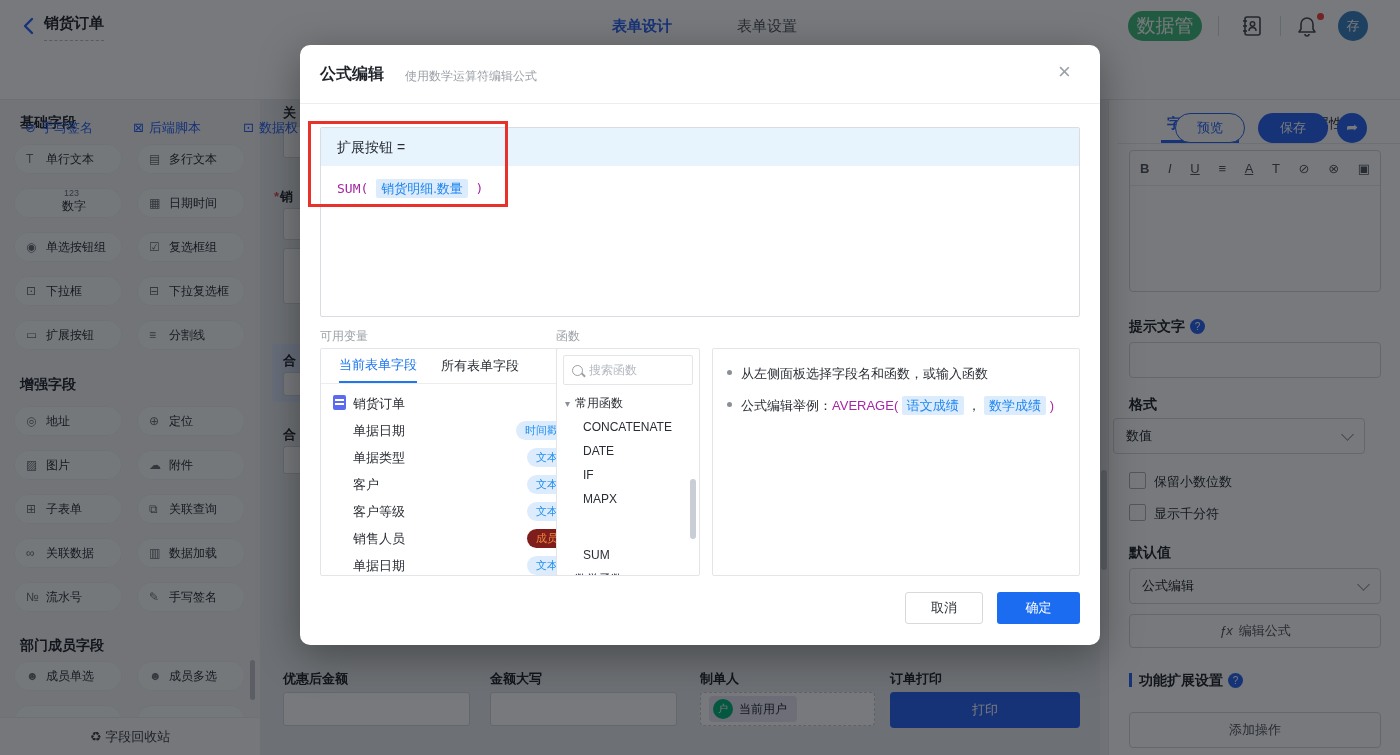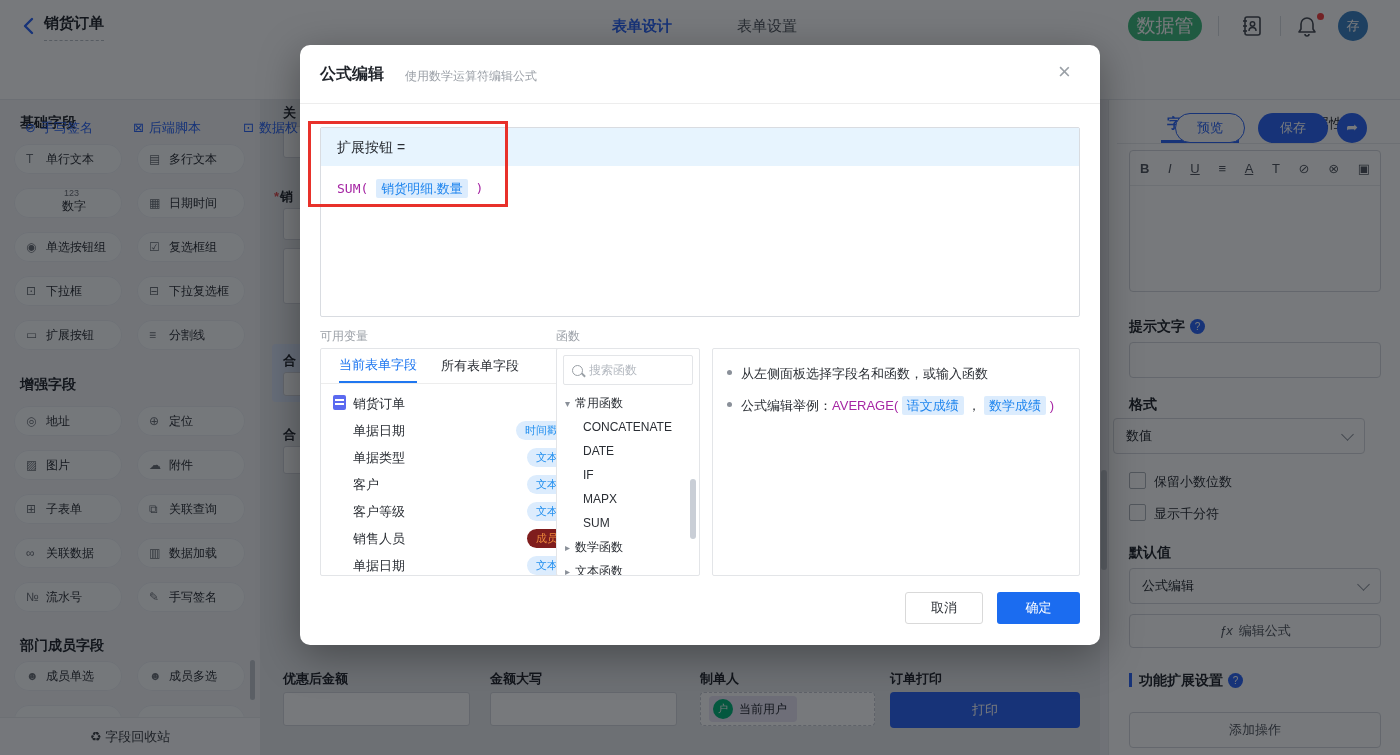--- a/index.html
+++ b/index.html
@@ -347,21 +347,21 @@
     <div class="abs panel" style="left:256px;top:303px;width:144px;height:228px;">
       <div class="search-box" style="margin:6px;">
           <span class="mag"></span>
           <span>搜索函数</span>
         </div>
       <div class="fn-item" style="padding-left:8px;"><span class="caret">▾</span><span>常用函数</span></div>
       <div class="fn-item" style="padding-left:26px;">CONCATENATE</div>
       <div class="fn-item" style="padding-left:26px;">DATE</div>
       <div class="fn-item" style="padding-left:26px;">IF</div>
       <div class="fn-item" style="padding-left:26px;">MAPX</div>
-      <div class="fn-item" style="padding-left:26px;">SUM</div>
+      <div class="fn-item" style="padding-left:26px;margin-top:32px;">SUM</div>
       <div class="fn-item" style="padding-left:8px;"><span class="caret">▸</span><span>数学函数</span></div>
       <div class="fn-item" style="padding-left:8px;"><span class="caret">▸</span><span>文本函数</span></div>
       <div class="m-thumb" style="right:3px;top:130px;height:60px;"></div>
     </div>
 
     <div class="abs panel" style="left:412px;top:303px;width:368px;height:228px;">
       <div class="tip-row" style="margin:16px 0 0 14px;"><span class="tip-dot"></span><span>从左侧面板选择字段名和函数，或输入函数</span></div>
       <div class="tip-row" style="margin:14px 0 0 14px;"><span class="tip-dot"></span><span>公式编辑举例：</span><span class="purple">AVERAGE(</span> <span class="f-token">语文成绩</span> <span>，</span> <span class="f-token">数学成绩</span> <span class="purple">)</span></div>
     </div>
 

